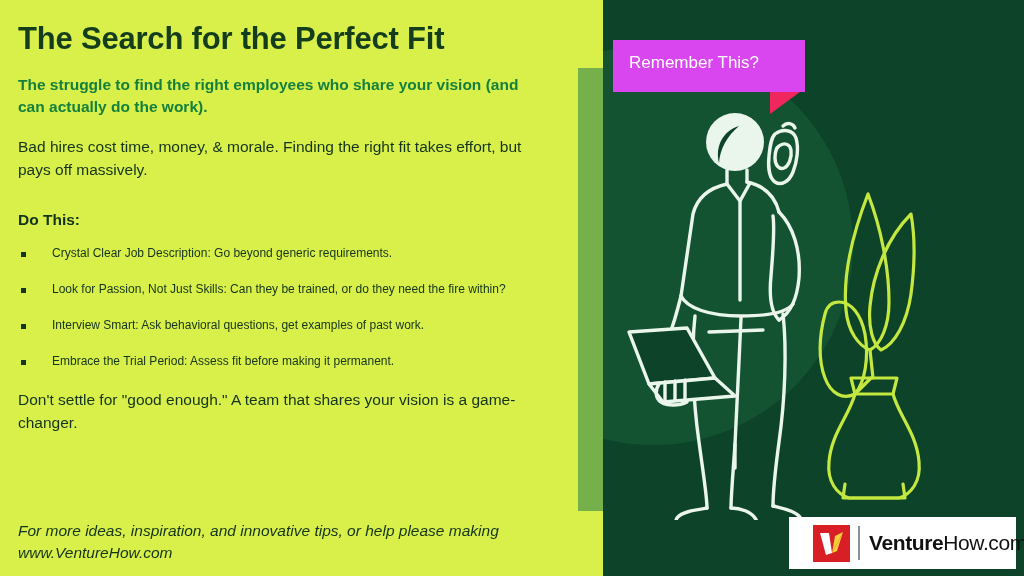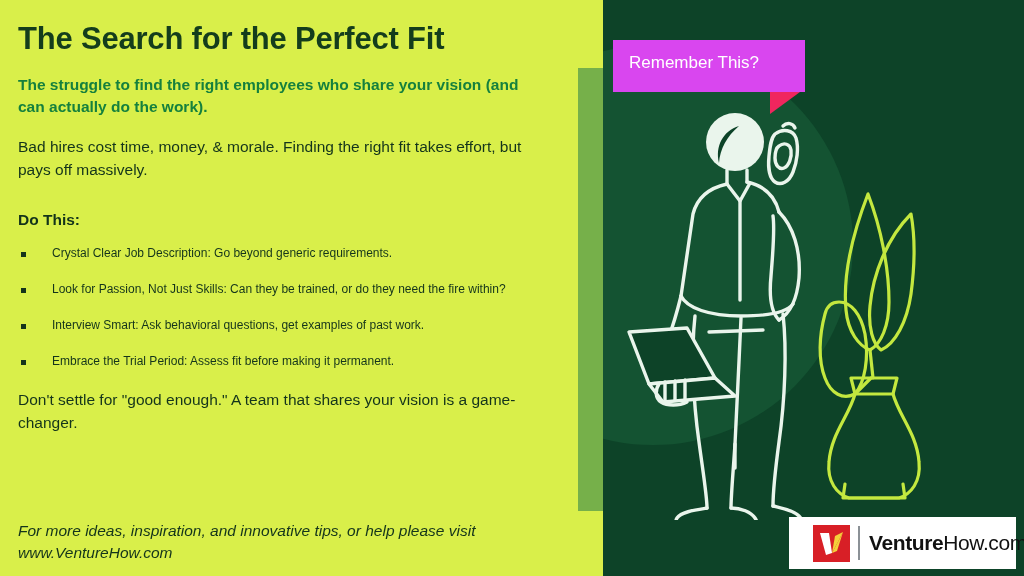--- a/index.html
+++ b/index.html
@@ -191,21 +191,21 @@
           <span>Interview Smart: Ask behavioral questions, get examples of past work.</span>
         </li>
         <li>
           <span class="bullet"></span>
           <span>Embrace the Trial Period: Assess fit before making it permanent.</span>
         </li>
       </ul>
 
       <p class="closing">Don't settle for "good enough." A team that shares your vision is a game-changer.</p>
 
-      <p class="footer-note">For more ideas, inspiration, and innovative tips, or help please visit www.VentureHow.com</p>
+      <p class="footer-note">For more ideas, inspiration, and innovative tips, or help please making www.VentureHow.com</p>
     </div>
   </div>
 
   <div id="right-panel">
 
     <div id="bg-circle"></div>
 
     <div id="callout">
       <span id="callout-label">Remember This?</span>
     </div>

